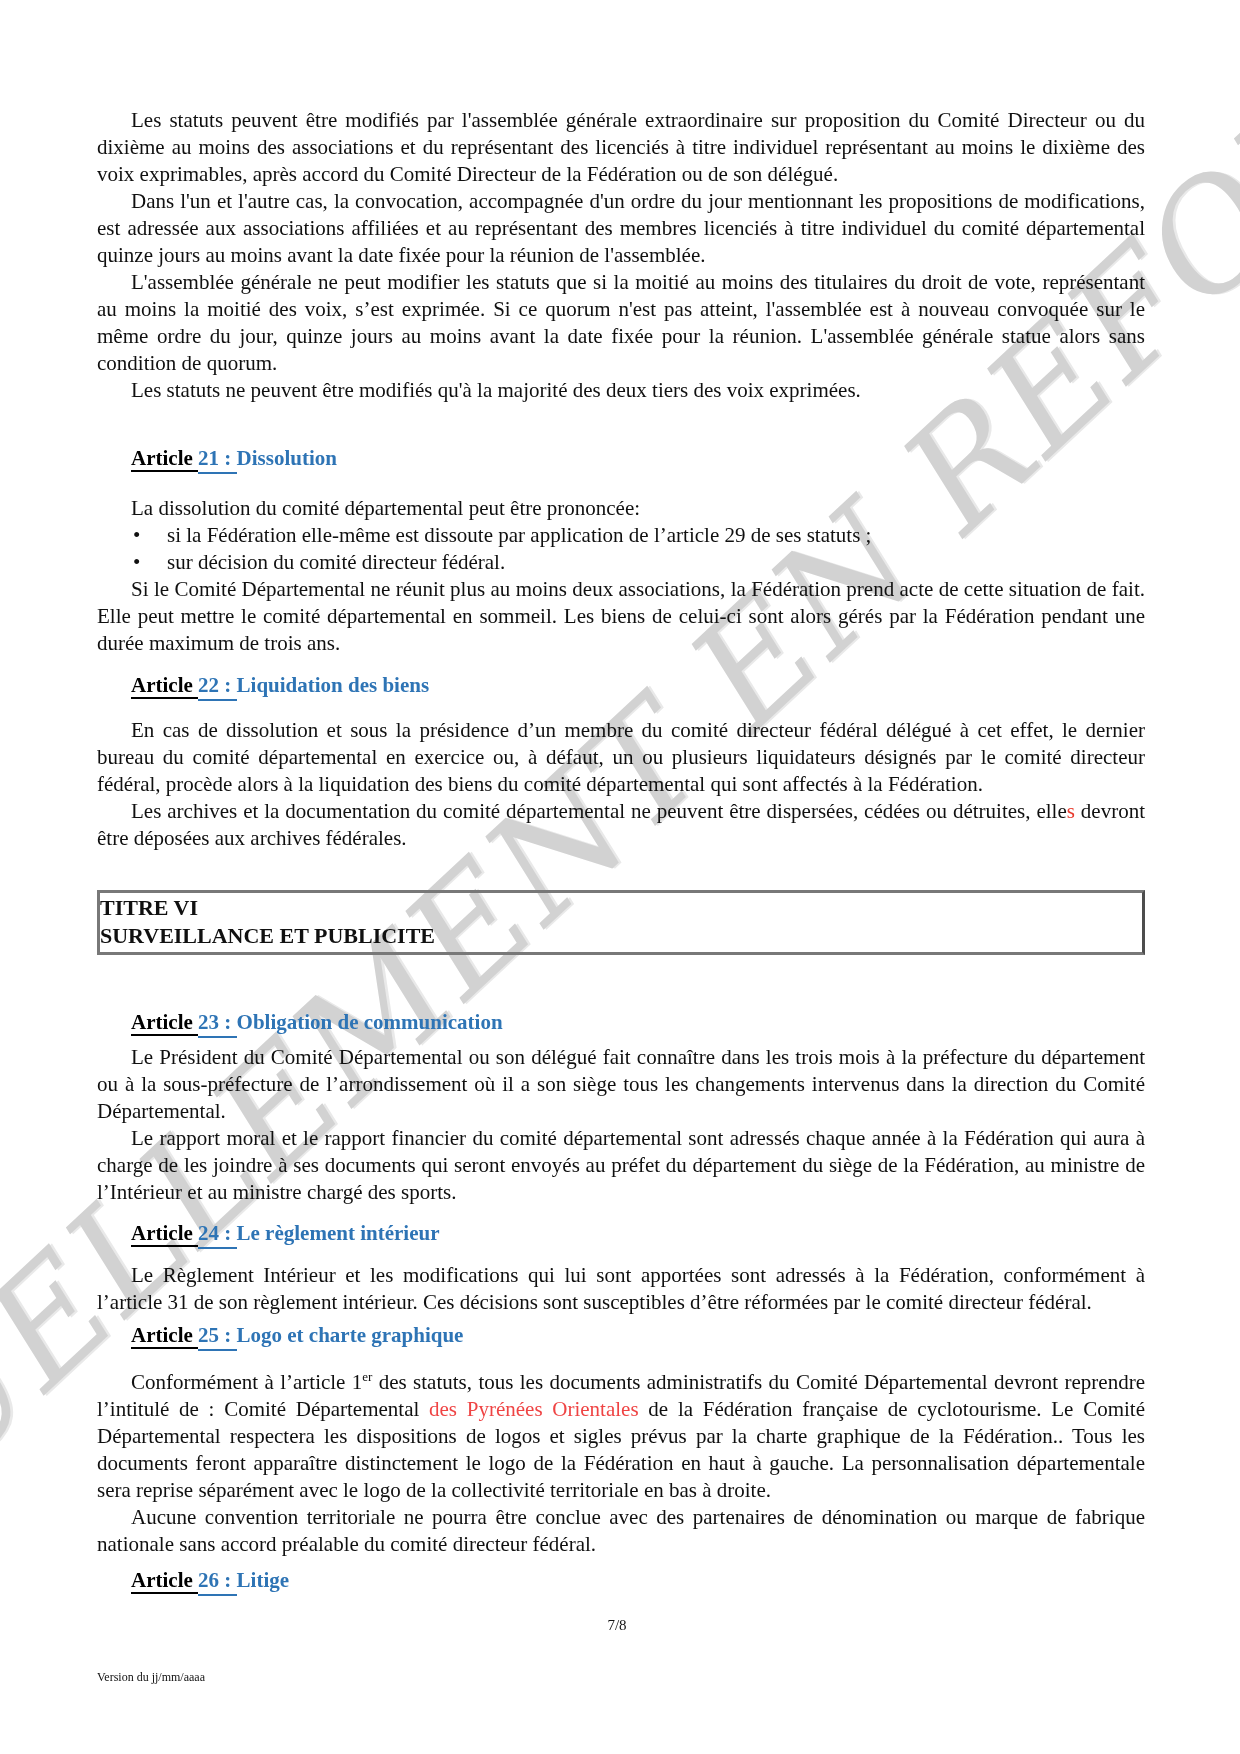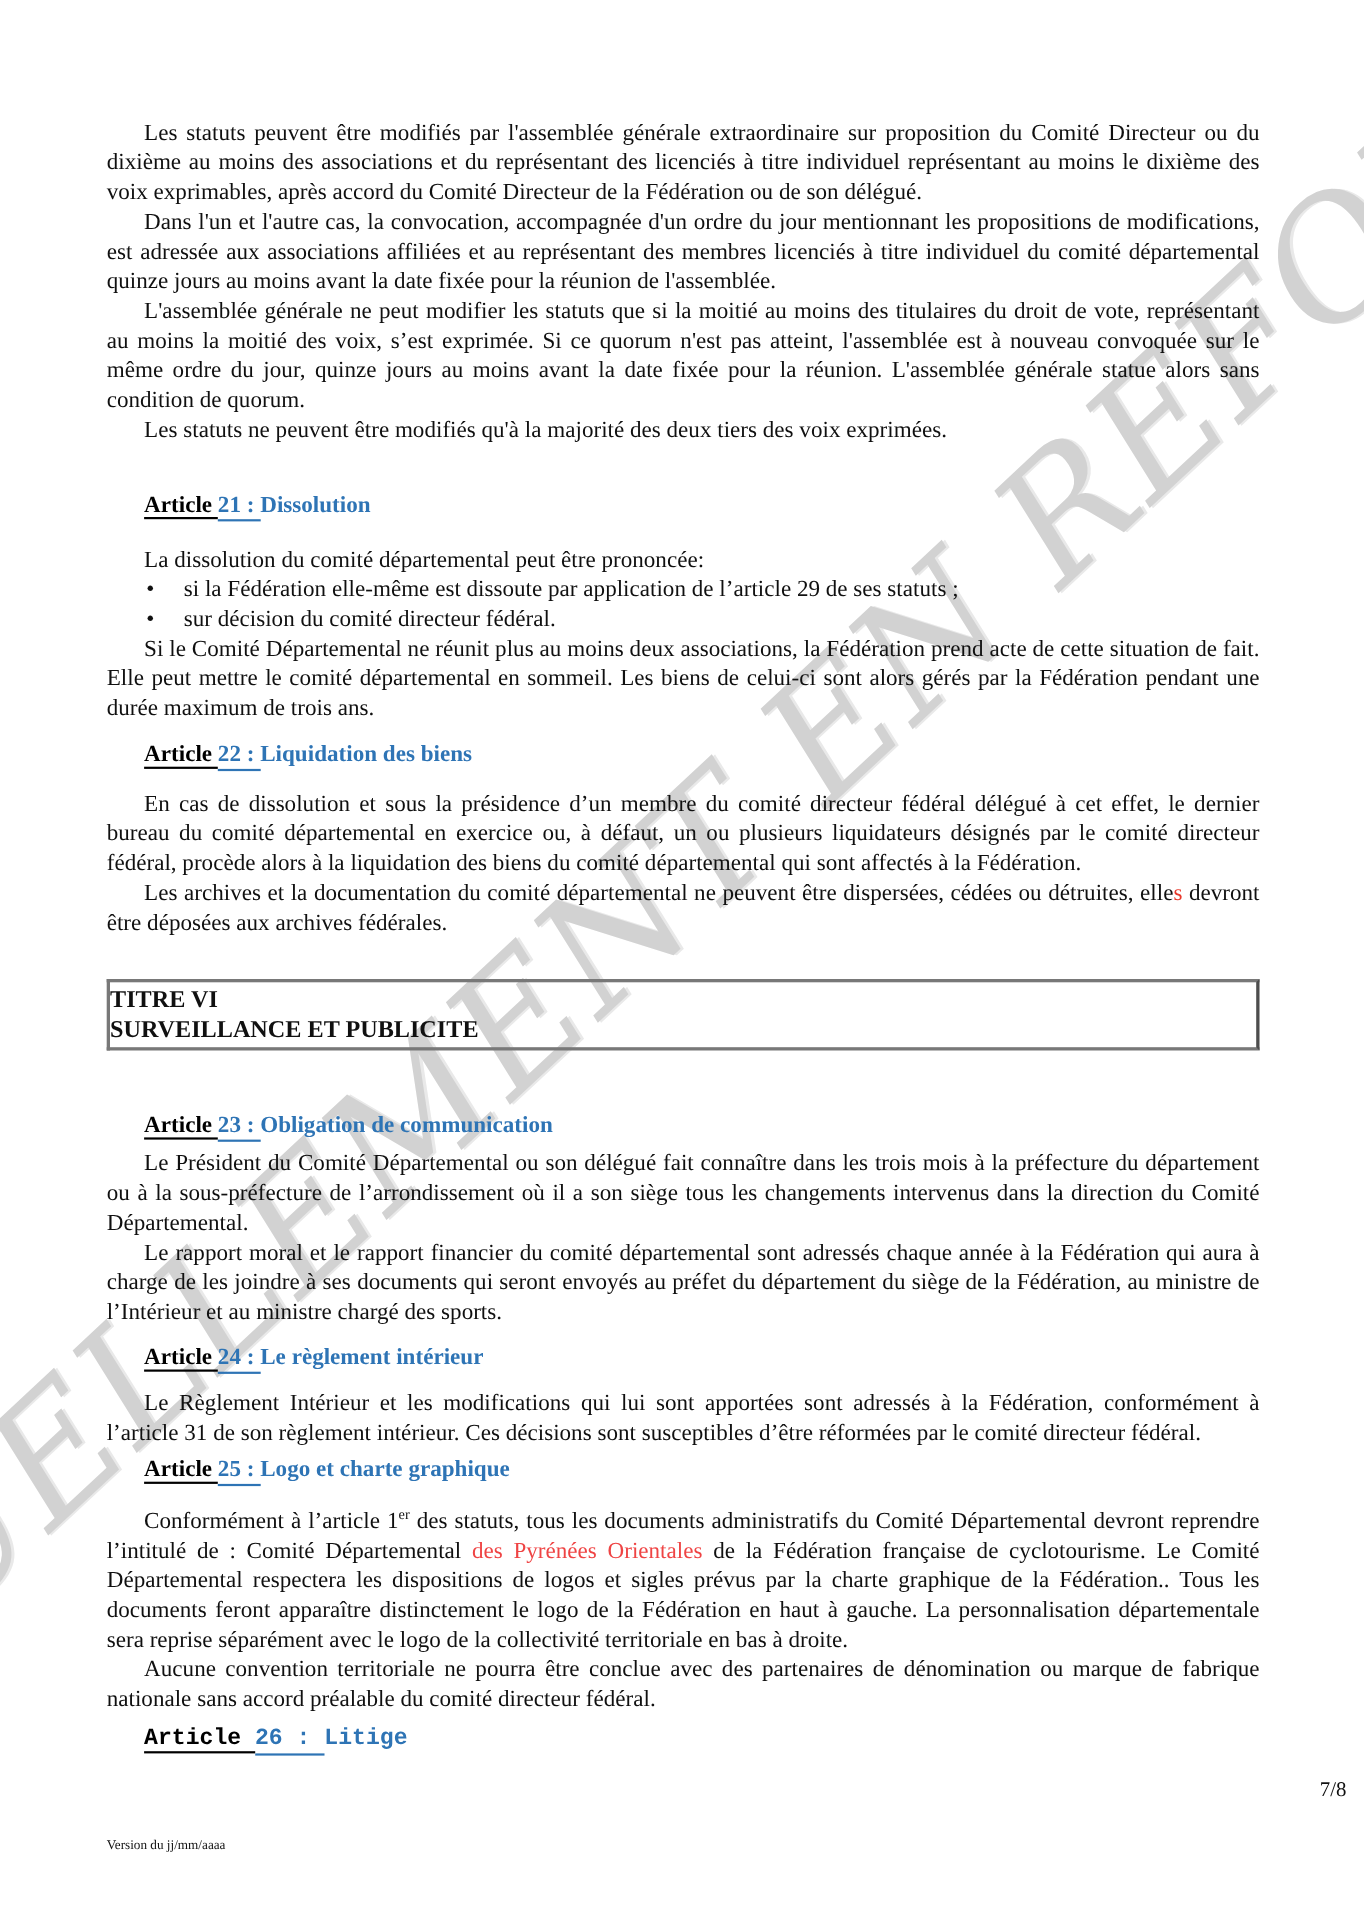--- a/index.html
+++ b/index.html
@@ -41,21 +41,21 @@
   .article-heading{margin:0;text-indent:34px;font-weight:700;font-size:21px;}
   .article-heading .lbl{color:#000;border-bottom:2px solid #000;padding-bottom:0;}
   .article-heading .num{color:#2E74B5;border-bottom:2px solid #2E74B5;padding-bottom:2px;}
   .article-heading .ttl{color:#2E74B5;}
 
   .h21{margin-top:41px;margin-bottom:23px;}
   .h22{margin-top:15px;margin-bottom:18px;}
   .h23{margin-top:54px;margin-bottom:8px;}
   .h24{margin-top:14px;margin-bottom:15px;}
   .h25{margin-top:6px;margin-bottom:20px;}
-  .h26{margin-top:9px;font-family:Liberation Mono, monospace;}
+  .h26{margin-top:9px;}
 
   .bullet-row{position:relative;padding-left:70px;text-indent:0;}
   .bullet-row .bullet{position:absolute;left:36px;top:0;}
 
   .titre-box{
     margin-top:38px;
     border:3px solid #787878;
     border-right-color:#4d4d4d;
     text-align:left;
     font-weight:700;
@@ -64,23 +64,23 @@
     padding:1px 0 2px 0;
     background:transparent;
   }
 
   .red-s{color:#e8392c;}
   .inline-blue{color:#ef4444;}
   sup.ord{font-size:0.62em;vertical-align:super;line-height:0;}
 
   .footer-page{
     position:absolute;z-index:1;
-    left:0;right:16px;top:1617px;
-    text-align:right;
-    font-size:19px;
+    left:0;right:6px;top:1617px;
+    text-align:center;
+    font-size:15px;
   }
   .footer-version{
     position:absolute;z-index:1;
     left:97px;top:1670px;
     font-size:12px;
   }
 </style>
 </head>
 <body>
 

